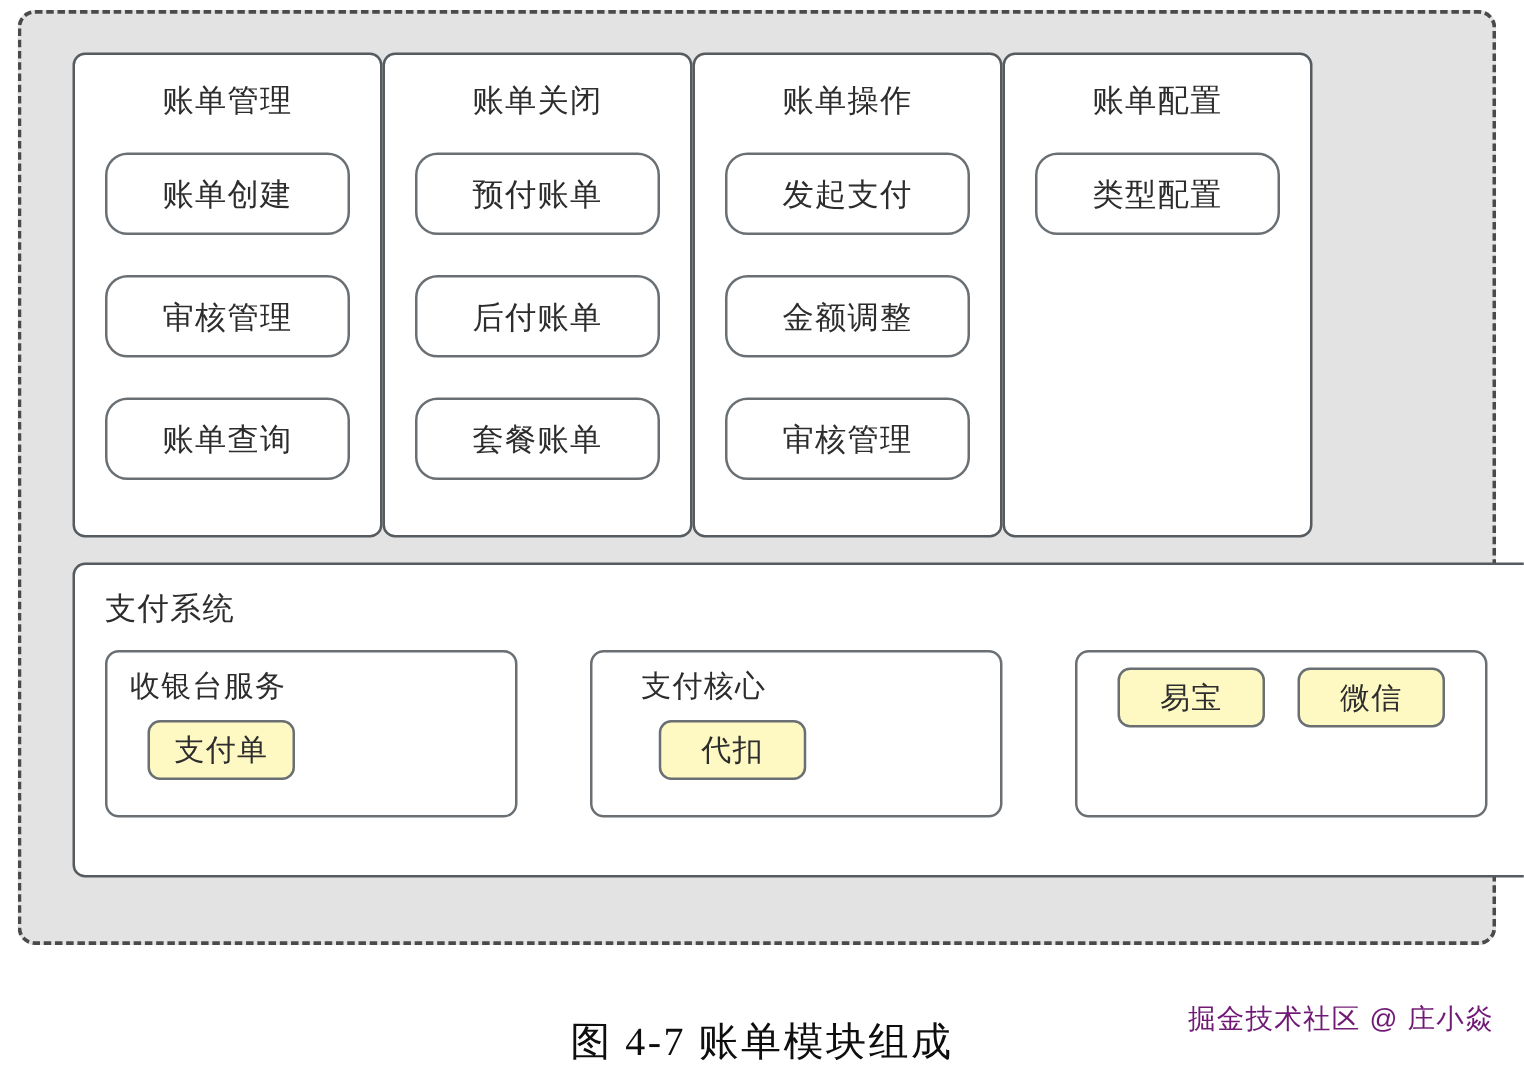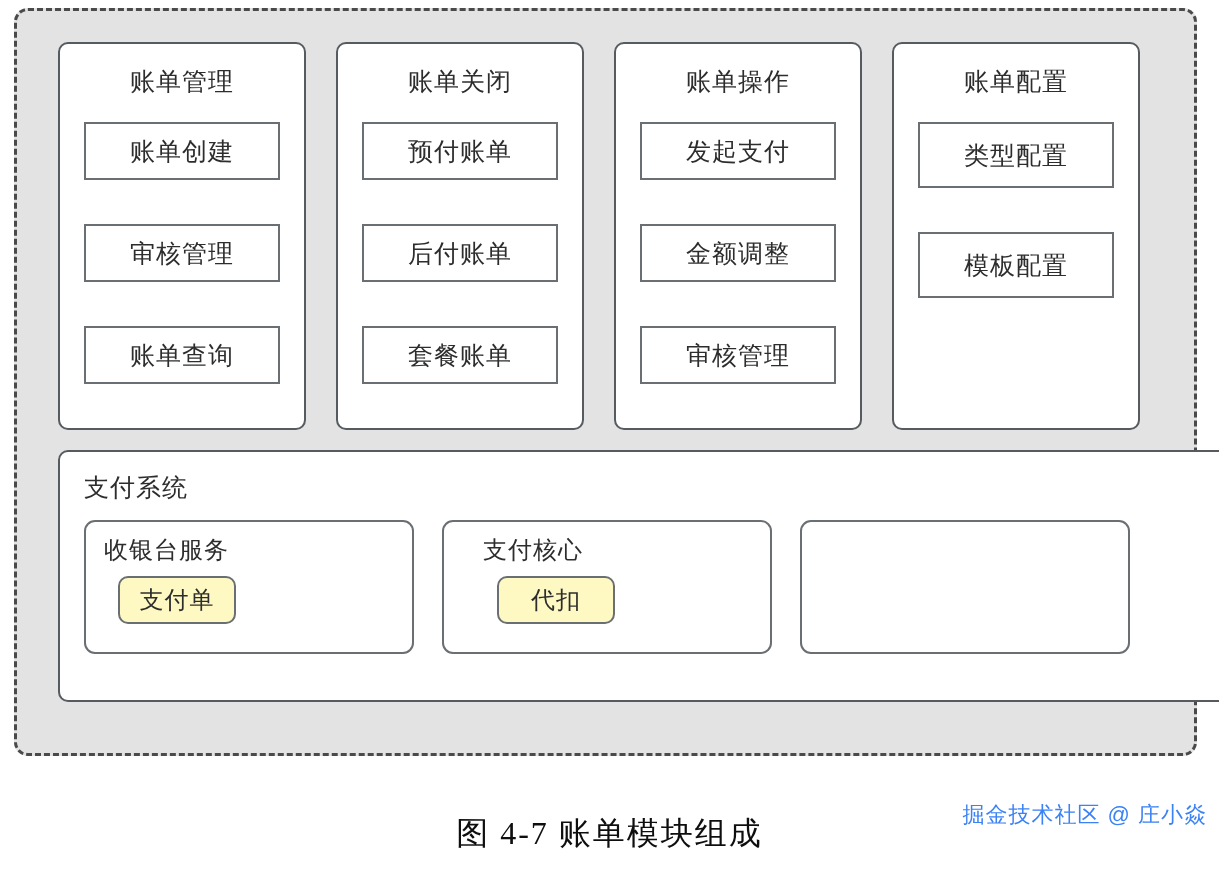--- a/index.html
+++ b/index.html
@@ -36,21 +36,21 @@
   }
 
   
   .modules-row {
     position: absolute;
     left: 58px;
     top: 42px;
     width: 1082px;
     height: 436px;
     display: flex;
-    justify-content: space-between;
+    justify-content: flex-start;
   }
 
   .module-col {
     box-sizing: border-box;
     width: 248px;
     height: 388px;
     background: #ffffff;
     border: 2px solid #555b5f;
     border-radius: 10px;
     padding: 20px 22px 0 22px;
@@ -67,28 +67,28 @@
     margin-bottom: 24px;
     white-space: nowrap;
   }
 
   .chip {
     box-sizing: border-box;
     width: 196px;
     height: 66px;
     background: #ffffff;
     border: 2px solid #6a6f73;
-    border-radius: 0;
+    border-radius: 18px;
     display: flex;
     align-items: center;
     justify-content: center;
     font-size: 25px;
     color: #2d2d2d;
     letter-spacing: 1px;
-    margin-bottom: 44px;
+    margin-bottom: 32px;
     white-space: nowrap;
   }
 
   
   .payment-system {
     position: absolute;
     left: 58px;
     top: 450px;
     width: 1176px;
     height: 252px;
@@ -103,21 +103,21 @@
     font-size: 25px;
     line-height: 34px;
     color: #2d2d2d;
     letter-spacing: 1px;
     margin-bottom: 16px;
     white-space: nowrap;
   }
 
   .payment-groups {
     display: flex;
-    gap: 28px;
+    gap: 58px;
   }
 
   .payment-group {
     box-sizing: border-box;
     height: 134px;
     background: #ffffff;
     border: 2px solid #6a6f73;
     border-radius: 11px;
     padding: 12px 18px 0 18px;
   }
@@ -167,25 +167,25 @@
     text-align: center;
     font-family: "Liberation Serif", "DejaVu Serif", serif;
     font-size: 32px;
     letter-spacing: 2px;
     color: #0e0e0e;
     white-space: nowrap;
   }
 
   .watermark {
     position: absolute;
-    right: 12px;
+    right: 24px;
     top: 800px;
     font-size: 22px;
     letter-spacing: 1px;
-    color: #3b82f6;
+    color: #701a75;
     white-space: nowrap;
   }
 </style>
 </head>
 <body>
 
 <div id="canvas">
 
   <div class="outer-dashed"></div>
 
@@ -208,21 +208,20 @@
     <div class="module-col">
       <div class="module-title">账单操作</div>
       <div class="chip">发起支付</div>
       <div class="chip">金额调整</div>
       <div class="chip">审核管理</div>
     </div>
 
     <div class="module-col">
       <div class="module-title">账单配置</div>
       <div class="chip">类型配置</div>
-      <div class="chip">模板配置</div>
     </div>
 
   </div>
 
   <div class="payment-system">
     <div class="payment-title">支付系统</div>
 
     <div class="payment-groups">
 
       <div class="payment-group group-cashier">
@@ -233,20 +232,24 @@
       </div>
 
       <div class="payment-group group-core">
         <div class="group-title">支付核心</div>
         <div class="group-chips">
           <div class="mini-chip">代扣</div>
         </div>
       </div>
 
       <div class="payment-group group-channel">
+        <div class="group-chips">
+          <div class="mini-chip">易宝</div>
+          <div class="mini-chip">微信</div>
+        </div>
       </div>
 
     </div>
   </div>
 
   <div class="caption">图 4-7 账单模块组成</div>
   <div class="watermark">掘金技术社区 @ 庄小焱</div>
 
 </div>
 

